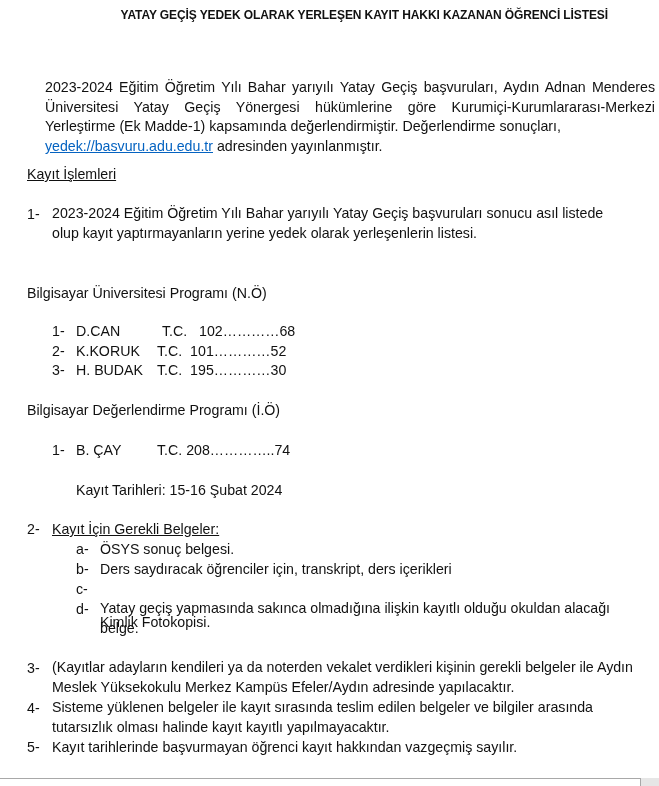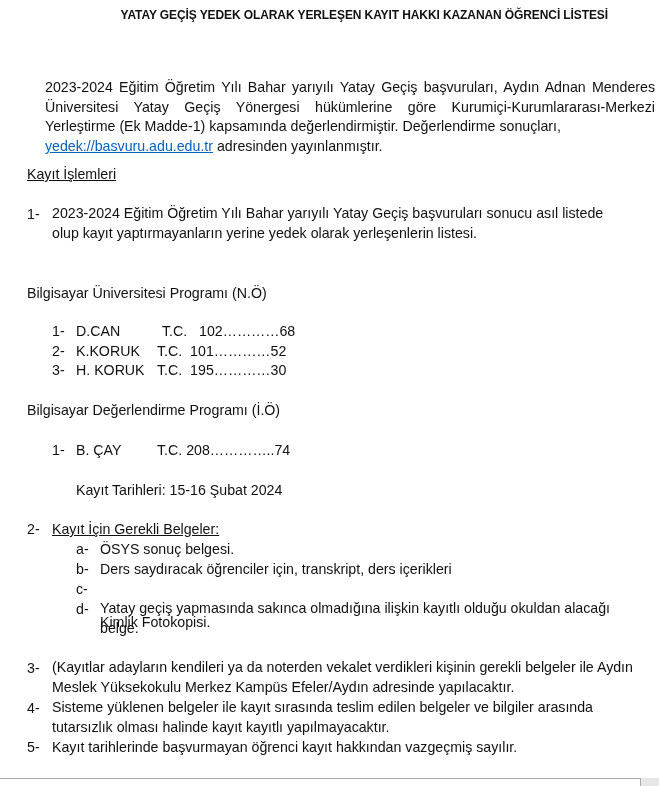--- a/index.html
+++ b/index.html
@@ -50,21 +50,21 @@
     <span class="abs" style="left:76px; top:323px;">D.CAN</span>
     <span class="abs" style="left:162px; top:323px; white-space:pre;">T.C.   102…………68</span>
   </div>
   <div>
     <span class="abs" style="left:52px; top:343px;">2-</span>
     <span class="abs" style="left:76px; top:343px;">K.KORUK</span>
     <span class="abs" style="left:157px; top:343px; white-space:pre;">T.C.  101…………52</span>
   </div>
   <div>
     <span class="abs" style="left:52px; top:362px;">3-</span>
-    <span class="abs" style="left:76px; top:362px;">H. KORUK</span>
+    <span class="abs" style="left:76px; top:362px;">H. BUDAK</span>
     <span class="abs" style="left:157px; top:362px; white-space:pre;">T.C.  195…………30</span>
   </div>
 </div>
 
 <div class="abs" style="left:27px; top:402px;">Bilgisayar Değerlendirme Programı (İ.Ö)</div>
 <div>
   <div>
     <span class="abs" style="left:52px; top:442px;">1-</span>
     <span class="abs" style="left:76px; top:442px;">B. ÇAY</span>
     <span class="abs" style="left:157px; top:442px; white-space:pre;">T.C. 208…………..74</span>

